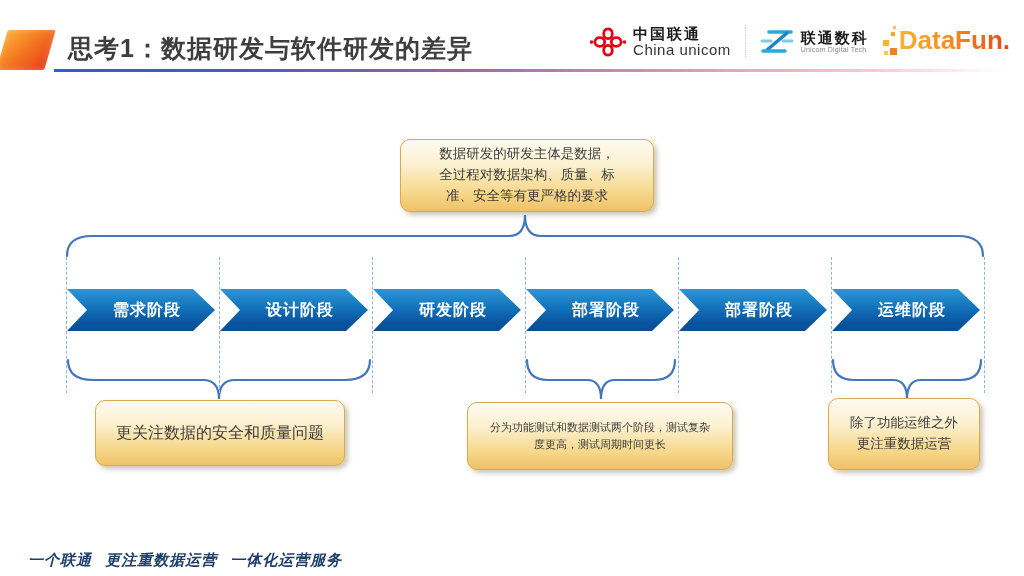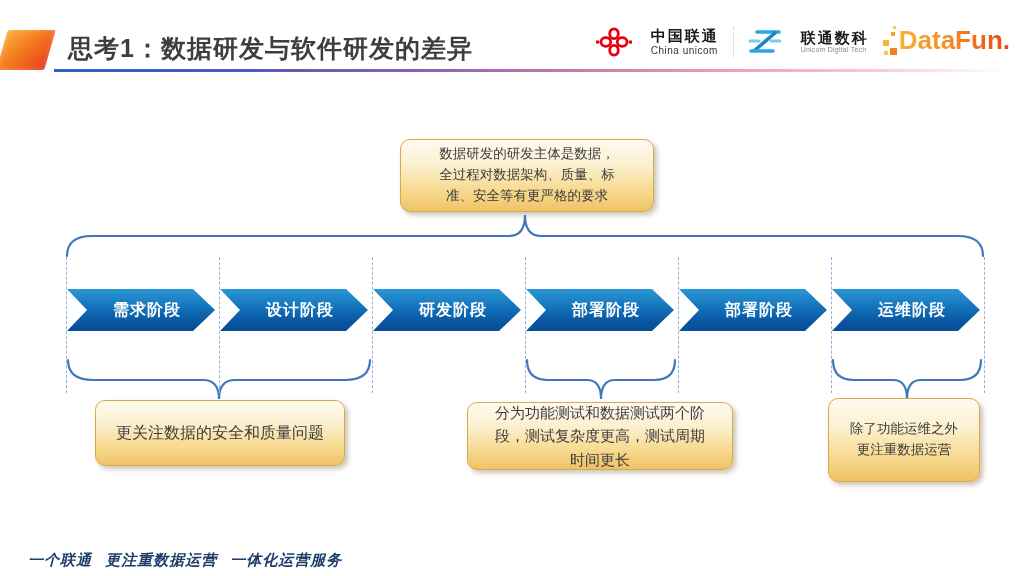--- a/index.html
+++ b/index.html
@@ -17,24 +17,24 @@
   }
   .page-title{
     position:absolute;left:64px;top:28px;margin:4px;
     font-size:25px;font-weight:600;color:#3e3e3e;letter-spacing:1px;white-space:nowrap;
   }
   .header-underline{
     position:absolute;left:54px;top:69px;right:0;height:3px;
     background:linear-gradient(90deg,#2f5fce 0%,#4d58c0 18%,#8a62b2 38%,#c77fa8 55%,#eda2b0 70%,#f7ccd4 85%,rgba(255,255,255,0) 98%);
   }
   .logo-bar{position:absolute;right:14px;top:20px;height:44px;display:flex;align-items:center;gap:14px;}
-  .logo{display:flex;align-items:center;gap:19px;}
+  .logo{display:flex;align-items:center;gap:7px;}
   .logo-texts{display:flex;flex-direction:column;line-height:1.1;}
   .logo-cn{font-size:15px;font-weight:700;color:#1a1a1a;letter-spacing:2px;}
-  .logo-en{font-size:10px;color:#333;letter-spacing:.5px;}
+  .logo-en{font-size:15px;color:#333;letter-spacing:.5px;}
   .logo-en-tiny{font-size:7px;color:#888;letter-spacing:.2px;}
   .logo-sep{width:1px;height:30px;border-left:1px dotted #c9c9c9;}
   .datafun{position:relative;display:flex;}
   .datafun-pixels{position:relative;width:16px;height:34px;}
   .datafun-pixels i{position:absolute;display:block;}
   .px1{left:0;top:15px;width:6px;height:6px;background:#f9b233;}
   .px2{left:8px;top:7px;width:4px;height:4px;background:#f6a623;}
   .px3{left:7px;top:23px;width:7px;height:7px;background:#f0811f;}
   .px4{left:1px;top:26px;width:4px;height:4px;background:#fbc84a;}
   .px5{left:10px;top:1px;width:3px;height:3px;background:#fbc84a;}
@@ -46,22 +46,22 @@
   
   .callout{
     position:absolute;display:flex;align-items:center;justify-content:center;
     border:1.5px solid #d8a94e;border-radius:10px;
     background:linear-gradient(180deg,#fefaf0 0%,#fbf0d0 35%,#f7d98e 72%,#efc268 100%);
     box-shadow:3px 3px 5px rgba(110,90,50,.35);
     color:#3c3c3c;text-align:center;line-height:1.55;
   }
   .callout-top{left:400px;top:139px;width:254px;height:73px;font-size:13.5px;padding:4px 36px;}
   .callout-b1{left:95px;top:400px;width:250px;height:66px;font-size:16px;padding:0 18px;}
-  .callout-b2{left:467px;top:402px;width:266px;height:68px;font-size:15px;padding:12px 22px;}
-  .callout-b3{left:828px;top:398px;width:152px;height:84px;font-size:13.5px;padding:4px 8px;white-space:pre-line;}
+  .callout-b2{left:467px;top:402px;width:266px;height:68px;font-size:11px;padding:12px 22px;}
+  .callout-b3{left:828px;top:398px;width:152px;height:72px;font-size:13.5px;padding:4px 8px;white-space:pre-line;}
   
   .brace{position:absolute;}
   .brace path{fill:none;stroke:#4377b9;stroke-width:2.2;stroke-linecap:round;}
   .stage-sep{position:absolute;top:257px;height:136px;width:0;border-left:1.5px dashed #8db3de;z-index:1;}
   
   .stage-arrow{
     position:absolute;top:289px;width:148px;height:42px;z-index:2;
     display:flex;align-items:center;justify-content:center;padding-left:12px;
     background:linear-gradient(180deg,#2b97d5 0%,#1272ba 45%,#0a55a0 78%,#084e95 100%);
     clip-path:polygon(0% 0%,calc(100% - 22px) 0%,100% 50%,calc(100% - 22px) 100%,0% 100%,20px 50%);

